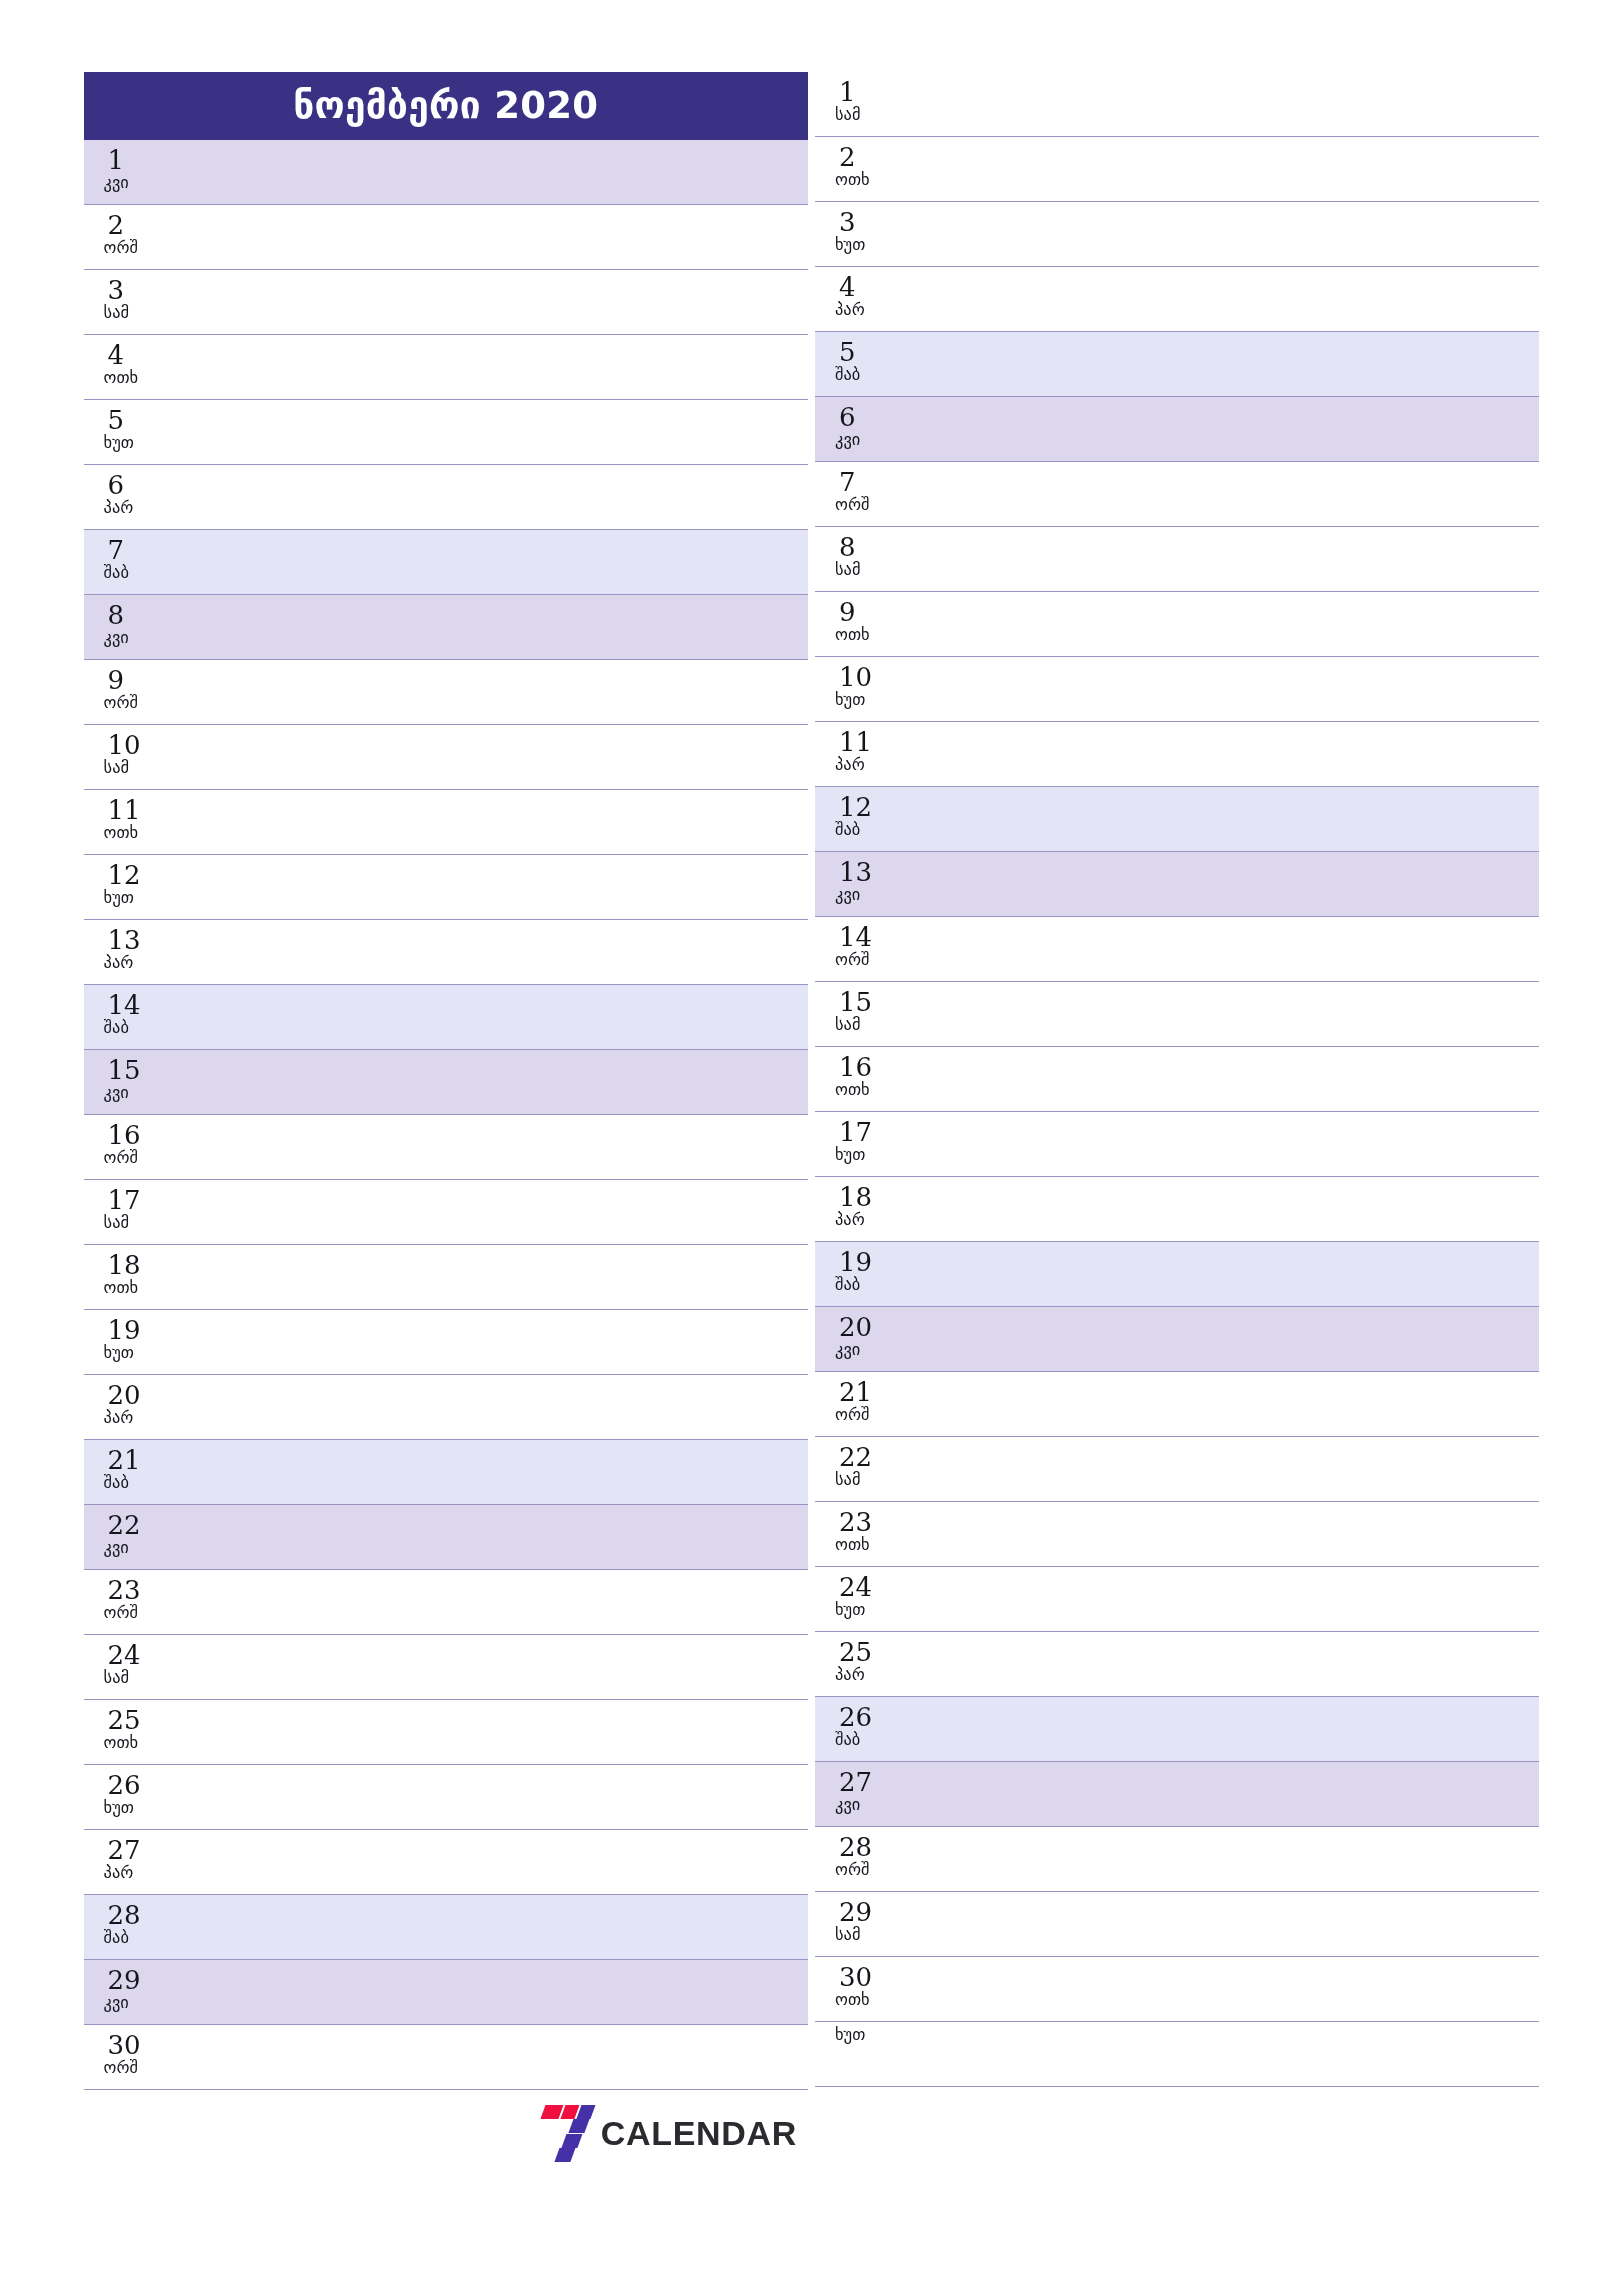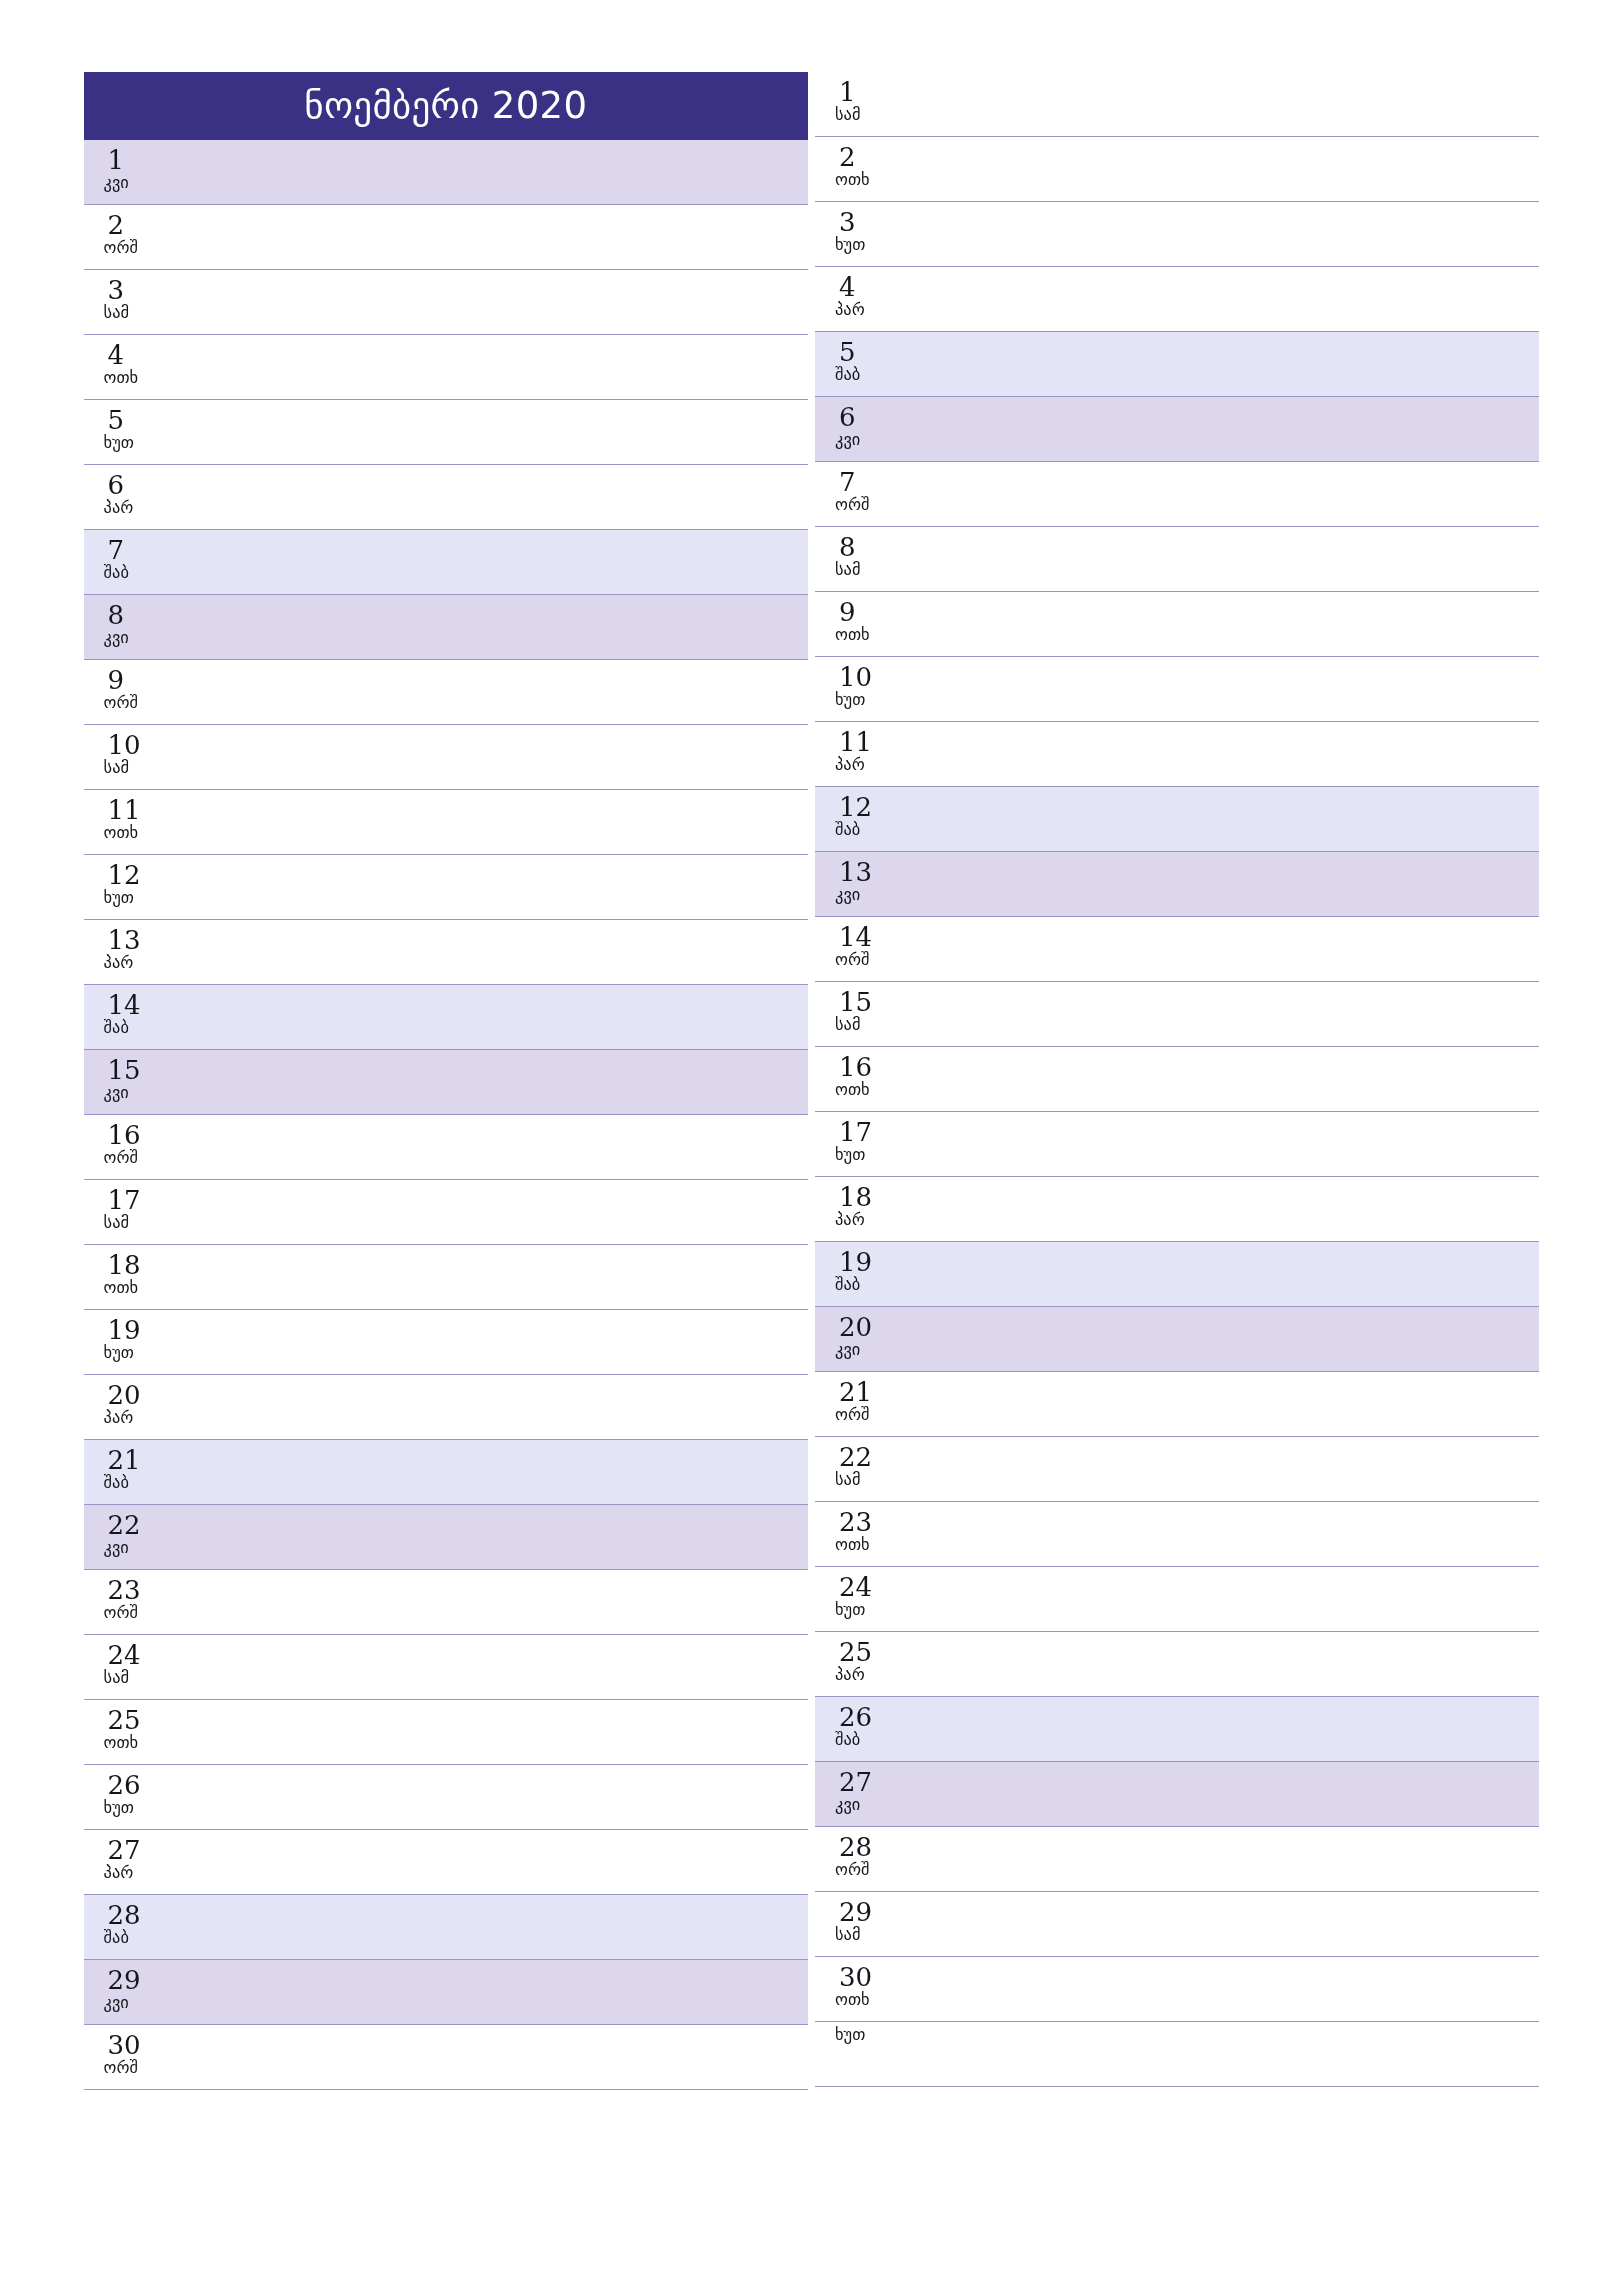--- a/index.html
+++ b/index.html
@@ -24,21 +24,21 @@
     flex-direction: column;
     min-width: 0;
   }
   .month-header {
     background: #3b3184;
     color: #ffffff;
     text-align: center;
     height: 68px;
     line-height: 68px;
     font-size: 37px;
-    font-weight: 400;
+    font-weight: 700;
     letter-spacing: 0.3px;
     white-space: nowrap;
     overflow: hidden;
   }
   .rows {
     display: flex;
     flex-direction: column;
     flex: 0 0 auto;
   }
   .day-row {
@@ -225,20 +225,31 @@
         </div>
         <div class="day-row sun">
           <span class="day-num">29</span>
           <span class="day-wd">კვი</span>
         </div>
         <div class="day-row">
           <span class="day-num">30</span>
           <span class="day-wd">ორშ</span>
         </div>
       </div>
+    <div class="footer-logo">
+      <span class="logo-seven">
+        <span class="s1"></span>
+          <span class="s2"></span>
+          <span class="s3"></span>
+        <span class="s4"></span>
+          <span class="s5"></span>
+          <span class="s6"></span>
+      </span>
+      <span class="logo-text">CALENDAR</span>
+    </div>
   </div>
 
   <div class="column">
     <div class="rows">
         <div class="day-row">
           <span class="day-num">1</span>
           <span class="day-wd">სამ</span>
         </div>
         <div class="day-row">
           <span class="day-num">2</span>

